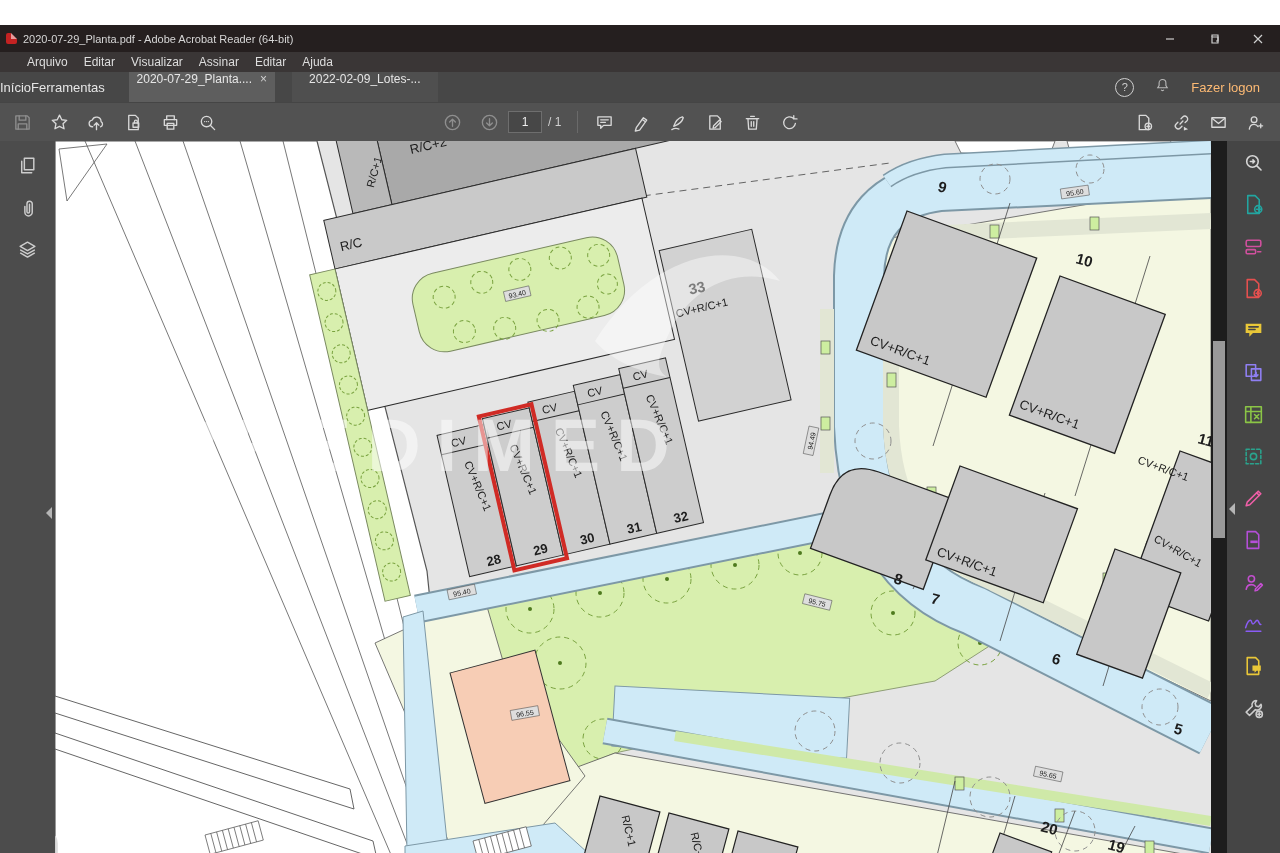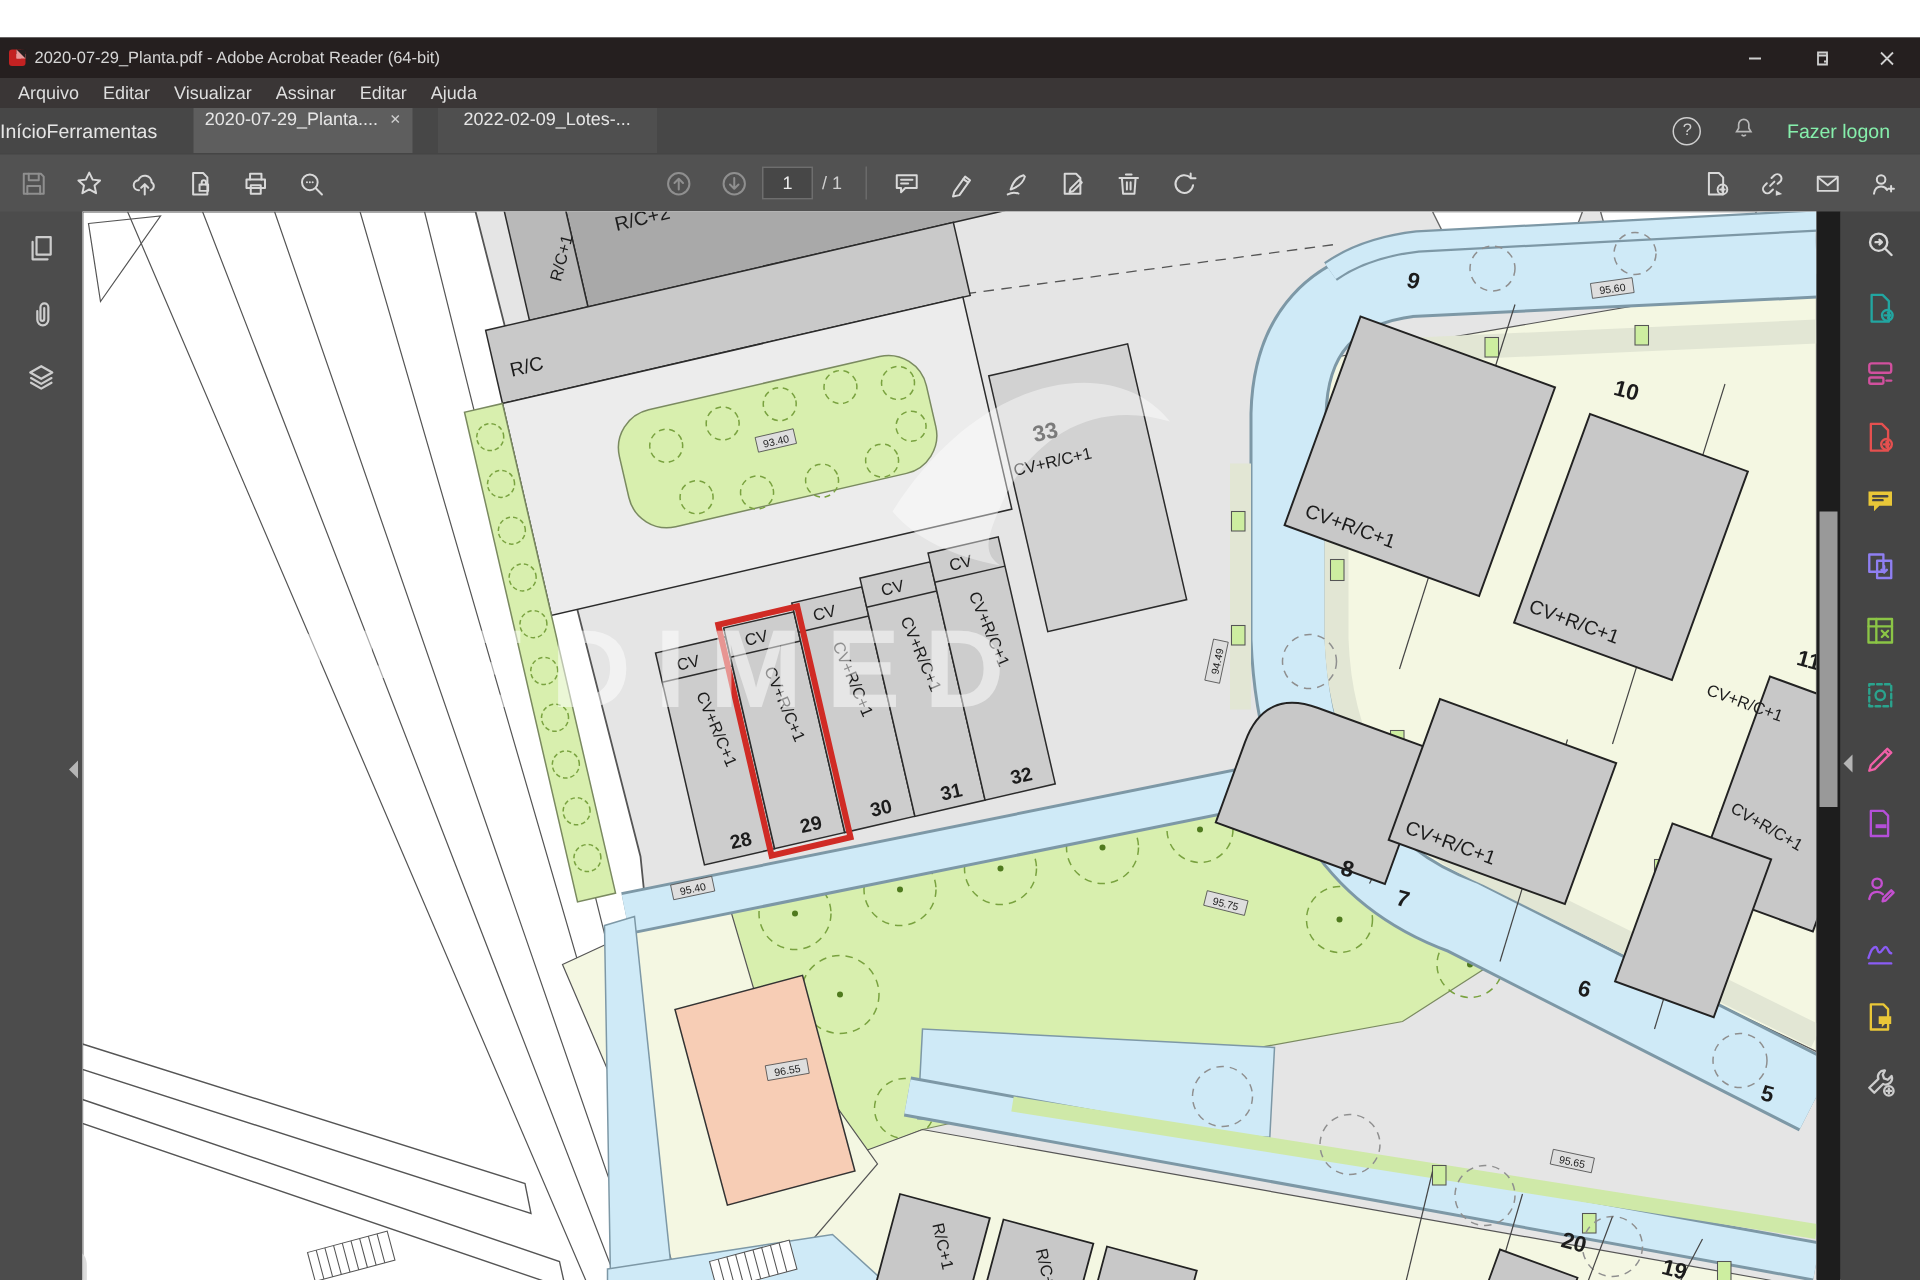--- a/index.html
+++ b/index.html
@@ -9,34 +9,34 @@
   .titlebar{height:27px;background:#251f1f;display:flex;align-items:center;color:#d6d6d6;
     font-size:11px;padding-left:6px;gap:6px;}
   .pdficon{width:11px;height:11px;background:#c32222;border-radius:2px;position:relative;flex:0 0 auto;}
   .pdficon:after{content:"";position:absolute;right:0;top:0;border:3px solid #251f1f;
     border-left-color:#e89a9a;border-bottom-color:#e89a9a;}
   .win-controls{margin-left:auto;display:flex;height:100%;}
   .win-btn{width:44px;height:100%;display:flex;align-items:center;justify-content:center;}
   .win-btn svg{width:10px;height:10px;stroke:#cfcfcf;fill:none;stroke-width:1.2;}
   
   .menubar{height:20px;background:#3a3636;display:flex;align-items:center;color:#dedede;
-    font-size:12px;padding-left:4px;}
+    font-size:12px;padding-left:19px;}
   .menubar .mitem{padding:0 8px;cursor:default;}
   
   .tabbar{height:30px;background:#474747;display:flex;align-items:center;color:#e6e6e6;font-size:13px;}
   .apptab{padding:0 0;}
   .doctab{width:146px;height:30px;background:#4f4f4f;margin-right:17px;display:flex;
     justify-content:center;font-size:12px;gap:8px;white-space:nowrap;overflow:hidden;}
   .doctab.active{background:#5e5e5e;}
   .doctab .close{font-size:12px;color:#cfcfcf;}
   .tab-right{margin-left:auto;display:flex;align-items:center;gap:20px;padding-right:20px;}
   .helpcirc{width:17px;height:17px;border:1.4px solid #cfcfcf;border-radius:50%;display:flex;
     align-items:center;justify-content:center;font-size:11px;color:#cfcfcf;}
   .bell svg{width:17px;height:17px;stroke:#b9b9b9;fill:none;stroke-width:1.3;}
-  .logon{font-size:13px;color:#86efac;}
+  .logon{font-size:13px;color:#fdba74;}
   
   .toolbar{height:38px;background:#525252;display:flex;align-items:center;border-top:1px solid #454545;}
   .tbi{width:37px;display:flex;justify-content:center;align-items:center;}
   .tbi svg{width:19px;height:19px;stroke:#d9d9d9;fill:none;stroke-width:1.4;stroke-linecap:round;stroke-linejoin:round;}
   .dim{opacity:.45;}
   .pageinput{width:28px;height:18px;background:#474747;border:1px solid #6e6e6e;color:#eee;
     text-align:center;font-size:12px;font-family:"Liberation Sans",sans-serif;}
   .pagetotal{color:#d0d0d0;font-size:12px;margin:0 8px 0 6px;}
   .vsep{width:1px;height:22px;background:#6a6a6a;margin:0 8px;}
   .tb-left{display:flex;margin-left:4px;}

